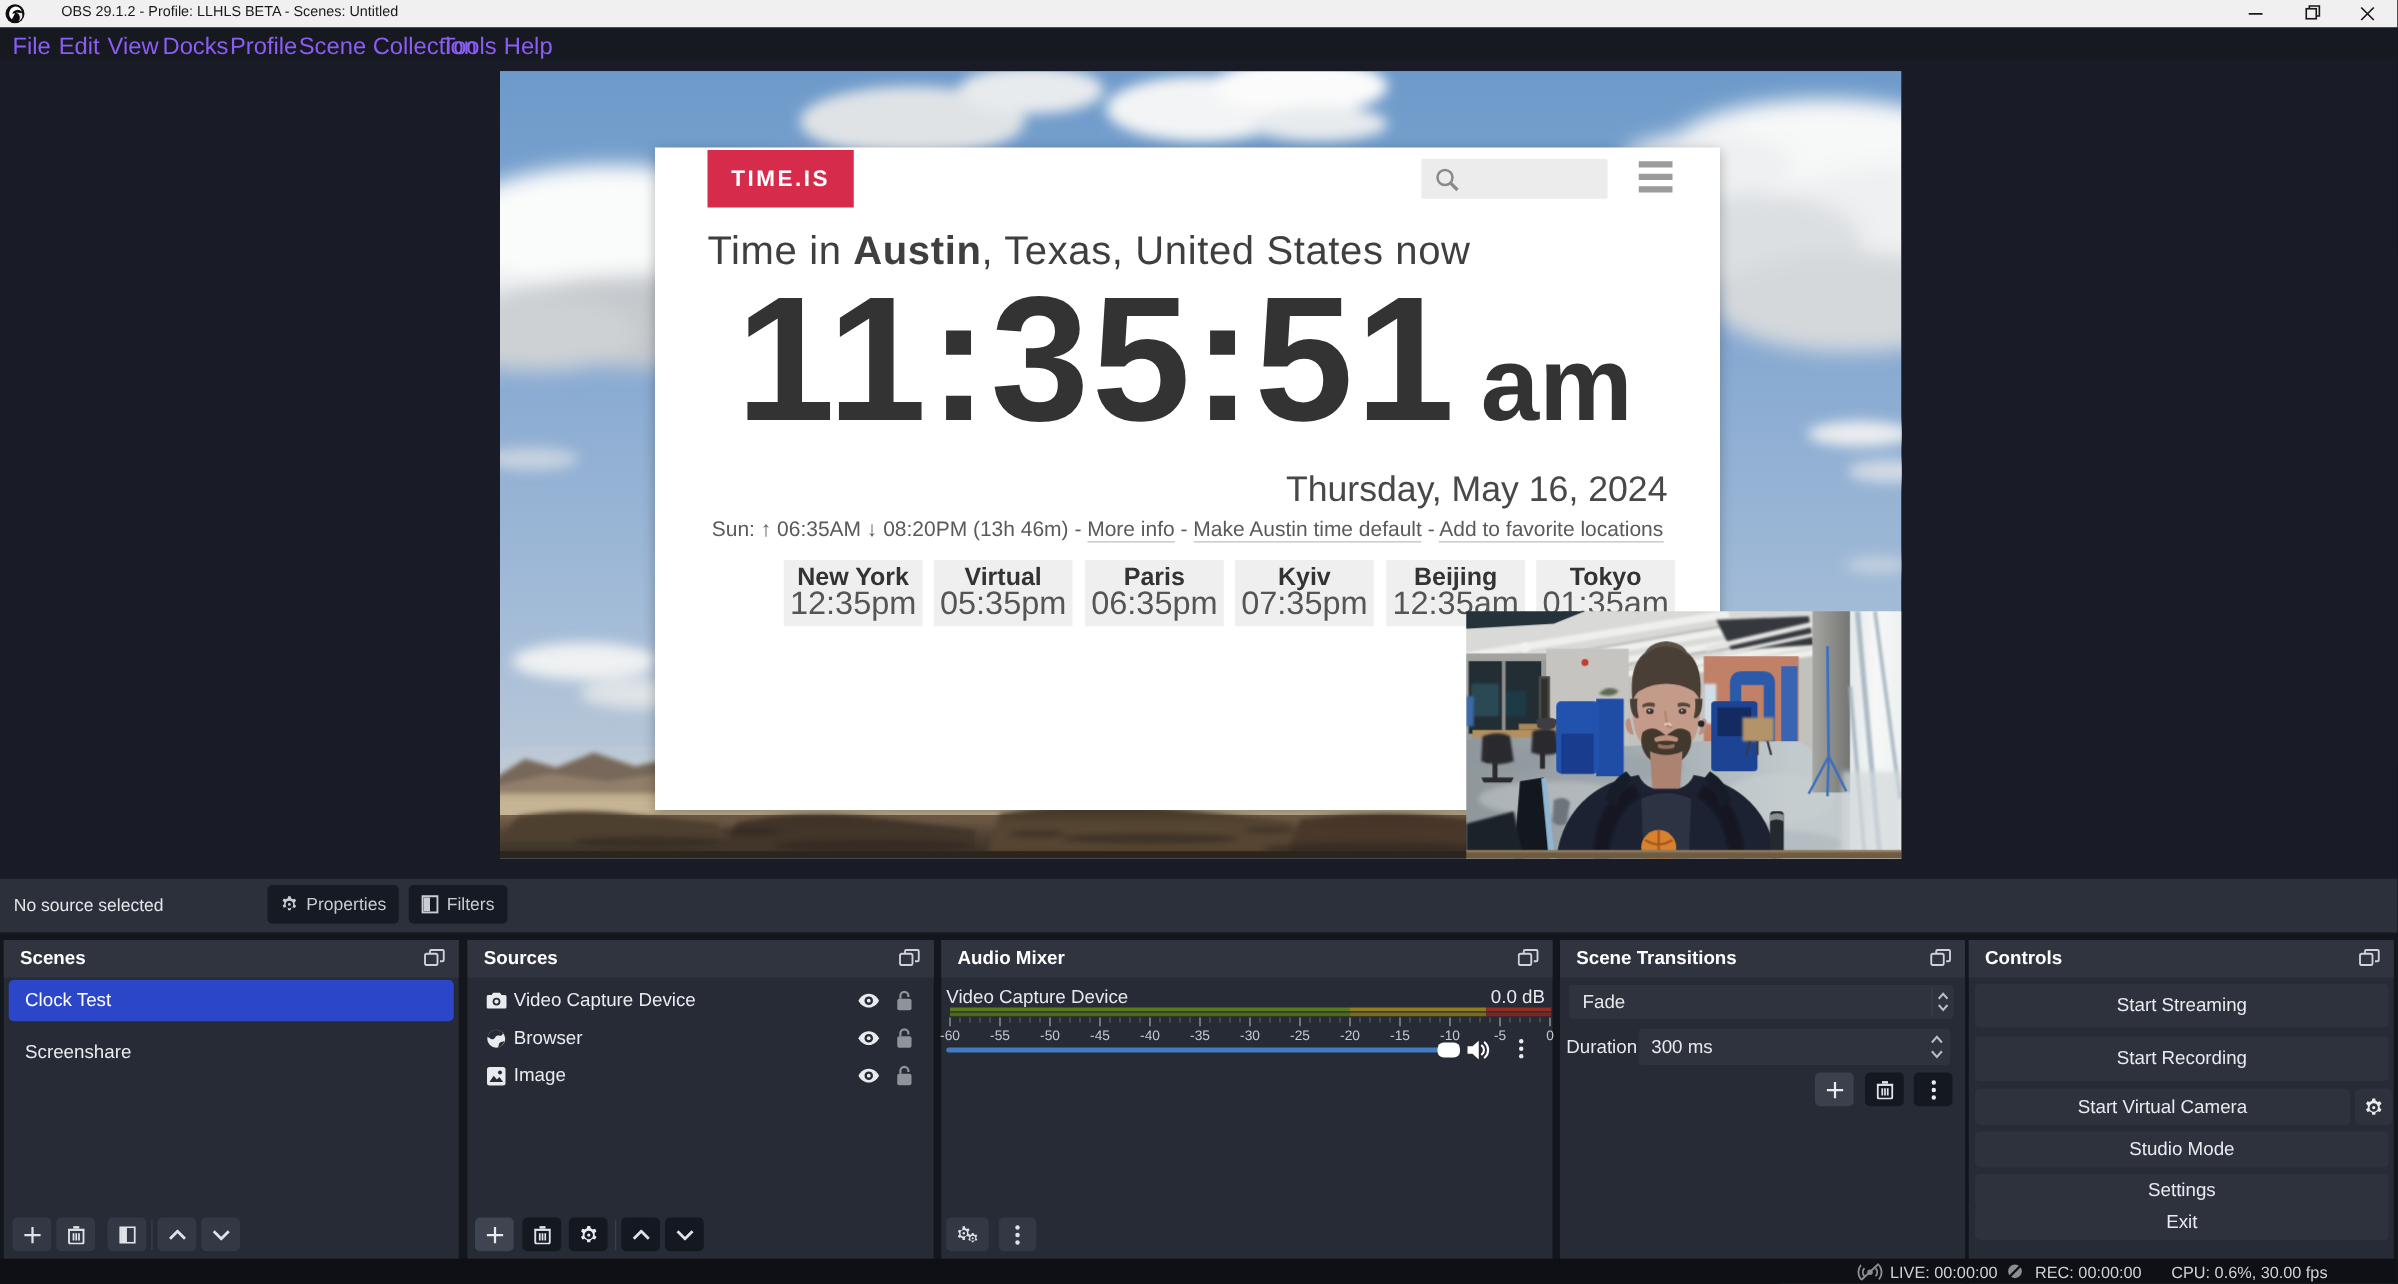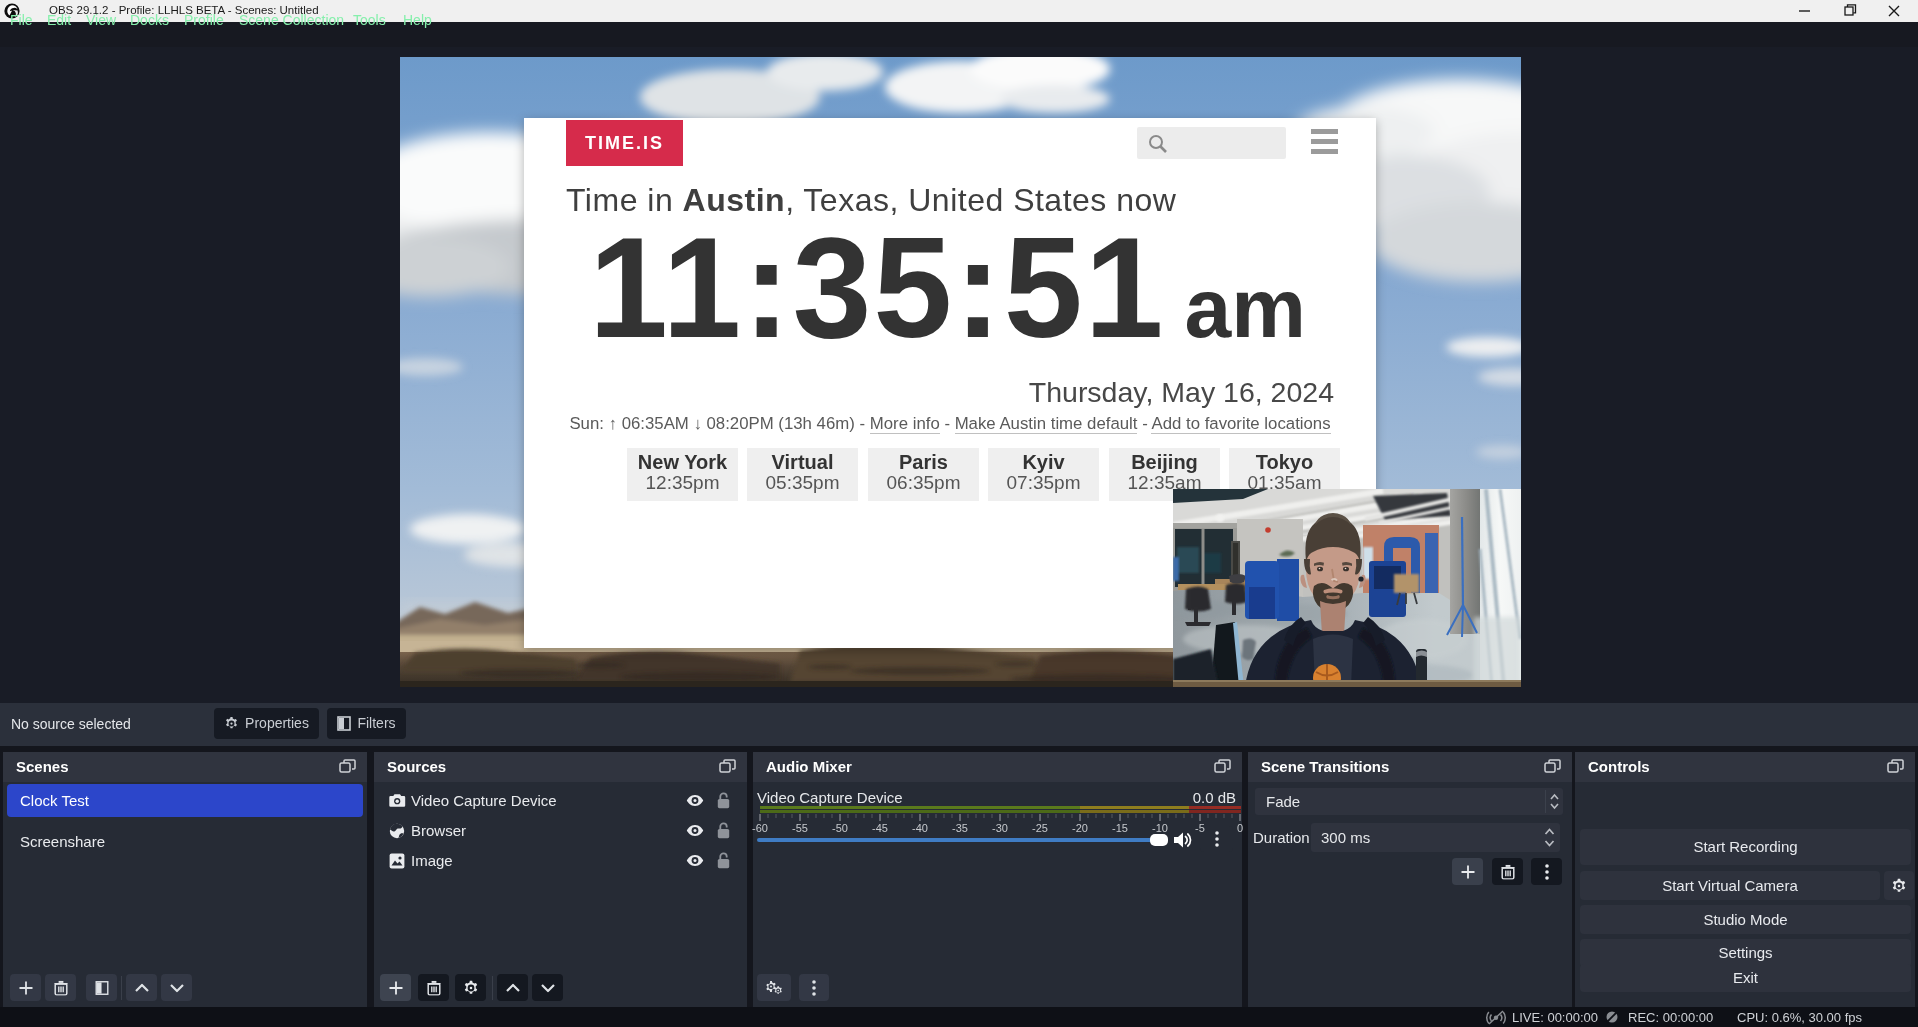--- a/index.html
+++ b/index.html
@@ -7,21 +7,21 @@
     font-family:"Liberation Sans", sans-serif; }
   .abs { position:absolute; }
   #app { position:relative; width:1918px; height:1027px; }
 
   
   #titlebar { left:0; top:0; width:1918px; height:22px; background:#f0f0f0; }
   #titletext { left:25px; top:4px; font-size:11.5px; color:#1a1a1a;margin-left:24px; }
 
   
   #menubar { left:0; top:22px; width:1918px; height:25px; background:#171921; }
-  .menuitem { top:12px; font-size:14px; color:#86efac; }
+  .menuitem { top:27px; font-size:19px; color:#8b5cf6; }
 
   
   #previewwrap { left:0; top:47px; width:1918px; height:656px; background:#191c26; }
   #video { left:400px; top:57px; width:1121px; height:630px; background:#8fb0d4; overflow:hidden;padding-left:40px; }
 
   
   #card { left:124px; top:61px; width:852px; height:530px; background:#fff;
           box-shadow:0 3px 10px rgba(0,0,0,0.28); }
   #logo { left:42px; top:2px; width:117px; height:46px; background:#d62b4b; color:#fff;
           font-size:18px; font-weight:bold; letter-spacing:2px; line-height:46px; text-align:center; }
@@ -29,21 +29,21 @@
   #hamb div { position:absolute; left:0; width:27px; height:5px; background:#9b9b9b; }
   #h1line { left:42px; top:64px; font-size:32px; color:#3f3f3f; letter-spacing:0.5px;}
   #bigtime { left:65px; top:99px; line-height:1; width:720px; color:#333; white-space:nowrap; }
   #bigtime .digits { font-size:142px; font-weight:bold; letter-spacing:2px; }
   #bigtime .ampm { font-size:84px; font-weight:bold; margin-left:19px; }
   #dateline { left:0px; top:258px; width:810px; text-align:right; font-size:28.5px; color:#484848; }
   #sunline { left:0px; top:296px; width:852px; text-align:center; font-size:16.8px; color:#5a5a5a; }
   #sunline .lnk { border-bottom:1px solid #c0c0c0; }
   .citybox { top:330px; width:111px; height:53px; background:#efefef; text-align:center; }
   .citybox .cn { font-size:20px; font-weight:bold; color:#333; margin-top:4px; line-height:21px; }
-  .citybox .ct { font-size:19px; color:#555; margin-top:0px; line-height:19px; }
+  .citybox .ct { font-size:26px; color:#555; margin-top:0px; line-height:19px; }
 
   
   #srctoolbar { left:0; top:703px; width:1918px; height:43px; background:#2b303b; }
   #nosource { left:11px; top:716px; font-size:14px; color:#e4e6ea; }
   .tbbtn { top:5px; height:31px; background:#161a23; border-radius:4px; color:#c9cdd3;
            font-size:14px; line-height:31px; text-align:center; }
 
   
   .panel { top:752px; height:320px; background:#262b35; }
   .phead { position:absolute; left:0; top:0; width:100%; height:30px; background:#30343f; }
@@ -619,20 +619,21 @@
         </svg>
       </div>
   </div>
 
   <div id="controls" class="panel abs">
     <div class="phead"></div>
       <div class="ptitle">Controls</div>
     <svg class="popicon" style="right:10px">
         <use href="#pop"></use>
       </svg>
+    <div class="ctlbtn" style="top:35px;height:35px;line-height:35px">Start Streaming</div>
     <div class="ctlbtn" style="top:77px;height:36px;line-height:36px">Start Recording</div>
     <div class="ctlbtn" style="top:119px;height:29px;line-height:29px;width:300px">Start Virtual Camera</div>
     <div class="ctlbtn" style="top:119px;left:309px;width:30px;height:29px"><svg style="margin-top:7px" width="16" height="16" viewBox="0 0 16 16">
           <use href="#gear"></use>
         </svg></div>
     <div class="ctlbtn" style="top:153px;height:29px;line-height:29px">Studio Mode</div>
     <div class="ctlbtn" style="top:187px;height:28px;line-height:28px">Settings</div>
     <div class="ctlbtn" style="top:212px;height:28px;line-height:28px">Exit</div>
   </div>
 

